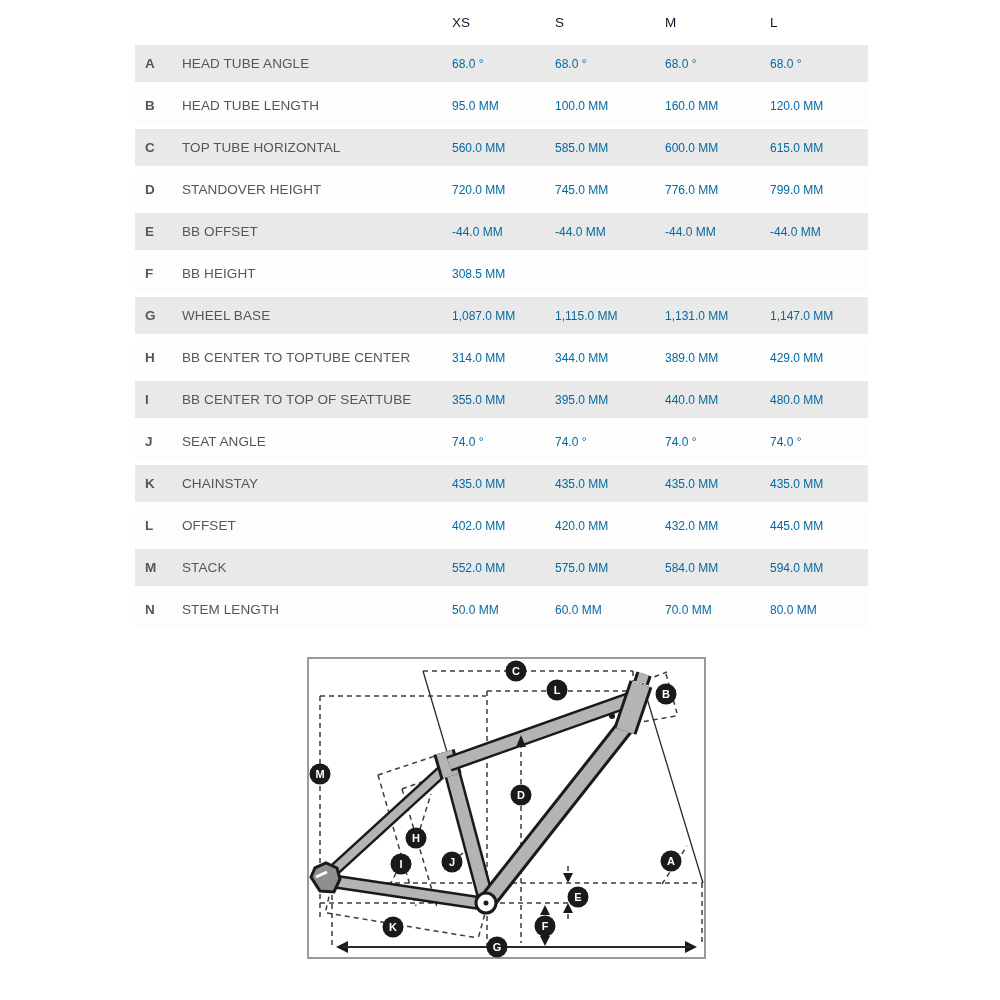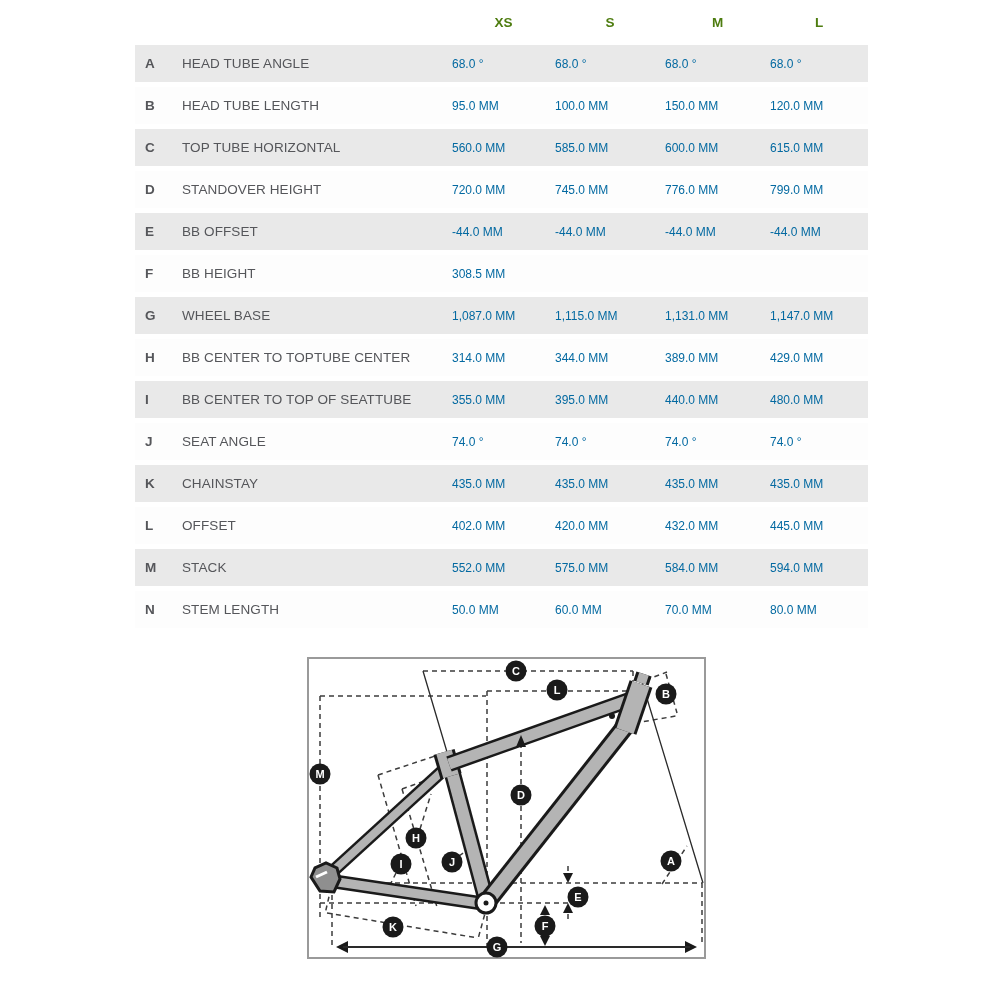--- a/index.html
+++ b/index.html
@@ -8,21 +8,21 @@
 
   
   .geo-table{position:absolute;left:135px;top:0;width:733px;}
   .grow{display:grid;grid-template-columns:47px 270px 103px 110px 105px 98px;align-items:center;}
   .ghead{height:45px;background:#fff;}
   .grow.band{height:37px;margin-bottom:5px;}
   .band.odd{background:#e9e9e9;}
   .band.even{background:#fdfdfd;}
   .c-letter{padding-left:10px;font-size:13.5px;font-weight:bold;color:#55565a;}
   .c-label{font-size:13.5px;font-weight:normal;color:#55565a;letter-spacing:.1px;}
-  .c-head{font-size:13.5px;font-weight:bold;color:#4d7c0f;text-align:center;}
+  .c-head{font-size:13.5px;font-weight:normal;color:#0f172a;}
   .c-val{font-size:12px;font-weight:400;color:#0369a1;}
 
   
   .diagram-svg{position:absolute;left:295px;top:650px;}
   .caption{position:absolute;left:308px;top:963px;width:397px;text-align:center;
            font-size:19px;letter-spacing:5px;color:#ec4899;font-weight:400;margin-top:39px;}
   .marker-letter{font-size:11px;font-weight:bold;fill:#ffffff;text-anchor:middle;}
 </style>
 </head>
 <body>
@@ -46,21 +46,21 @@
       <span class="c-val">68.0 °</span>
       <span class="c-val">68.0 °</span>
       <span class="c-val">68.0 °</span>
       <span class="c-val">68.0 °</span>
     </div>
     <div class="grow band even">
       <span class="c-letter">B</span>
       <span class="c-label">HEAD TUBE LENGTH</span>
       <span class="c-val">95.0 MM</span>
       <span class="c-val">100.0 MM</span>
-      <span class="c-val">150.0 MM</span>
+      <span class="c-val">160.0 MM</span>
       <span class="c-val">120.0 MM</span>
     </div>
     <div class="grow band odd">
       <span class="c-letter">C</span>
       <span class="c-label">TOP TUBE HORIZONTAL</span>
       <span class="c-val">560.0 MM</span>
       <span class="c-val">585.0 MM</span>
       <span class="c-val">600.0 MM</span>
       <span class="c-val">615.0 MM</span>
     </div>

